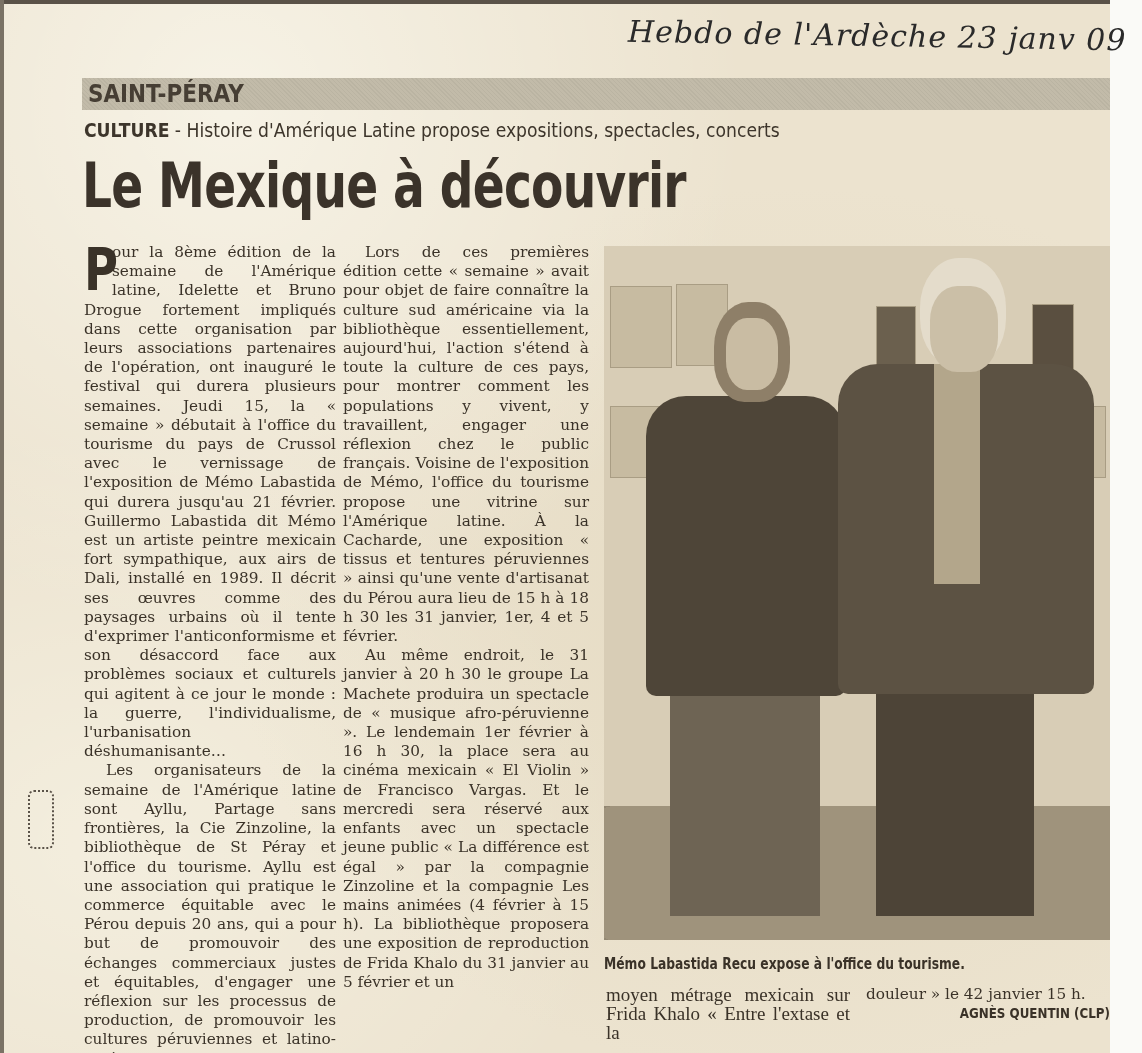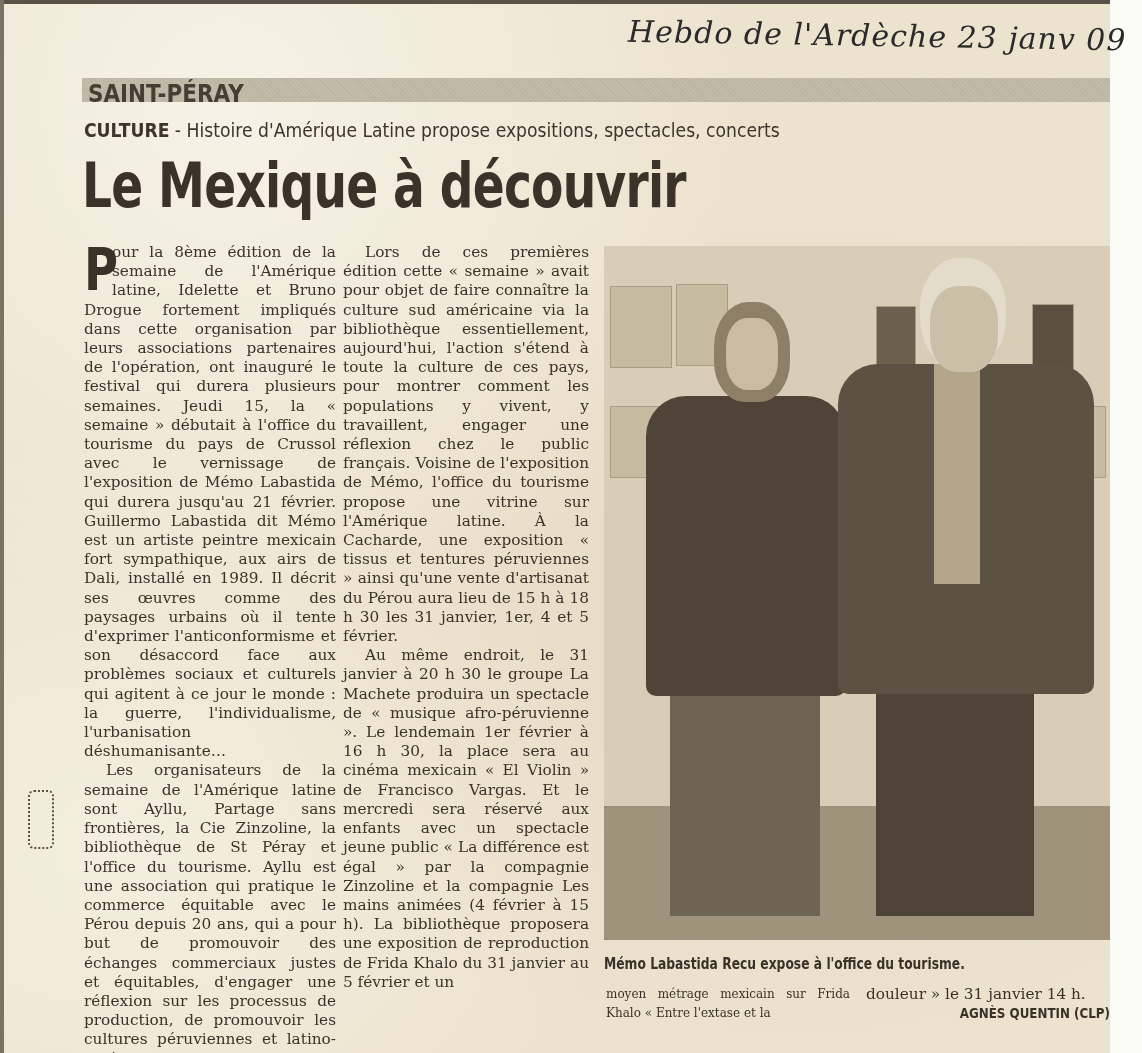--- a/index.html
+++ b/index.html
@@ -8,21 +8,21 @@
     background-image:
       radial-gradient(ellipse at 20% 10%, rgba(255,255,248,0.55) 0, rgba(255,255,248,0) 40%),
       radial-gradient(ellipse at 70% 60%, rgba(210,196,160,0.25) 0, rgba(210,196,160,0) 50%),
       radial-gradient(ellipse at 10% 80%, rgba(255,255,245,0.4) 0, rgba(255,255,245,0) 35%);
     font-family:"DejaVu Serif", serif; color:#3a3228;}
   .edge-top{position:absolute;left:0;top:0;width:1142px;height:4px;background:#5a5248;}
   .edge-left{position:absolute;left:0;top:0;width:4px;height:1053px;background:#7a7265;}
   .edge-right{position:absolute;right:0;top:0;width:32px;height:1053px;background:#fafaf7;}
   .handwriting{position:absolute;left:628px;top:18px;font-family:"DejaVu Serif",serif;font-style:italic;
     font-size:30px;color:#2a2a2a;letter-spacing:1px;transform:rotate(1deg);white-space:nowrap;}
-  .rubric{position:absolute;left:82px;top:78px;width:1028px;height:24px;background:#c2bba9;
+  .rubric{position:absolute;left:82px;top:78px;width:1028px;height:32px;background:#c2bba9;
     background-image:repeating-linear-gradient(45deg,rgba(0,0,0,0.04) 0 1px,transparent 1px 3px);}
   .rubric span{position:absolute;left:6px;top:1px;font-family:"DejaVu Sans",sans-serif;font-weight:bold;
     font-size:25px;color:#463e34;letter-spacing:0px;transform:scaleX(0.86);transform-origin:left;}
   .kicker{position:absolute;left:84px;top:118px;font-family:"DejaVu Sans",sans-serif;font-size:20px;color:#3d352b;white-space:nowrap;transform:scaleX(0.86);transform-origin:left;}
   .kicker b{font-weight:bold;}
   .headline{position:absolute;left:82px;top:146px;font-family:"DejaVu Sans",sans-serif;font-weight:bold;
     font-size:62px;line-height:80px;color:#3b332a;white-space:nowrap;transform:scaleX(0.76);transform-origin:left;letter-spacing:-1px;}
   .col{position:absolute;font-size:15.3px;line-height:19.2px;text-align:justify;color:#3a3228;}
   .col p{margin:0;}
   .col p.indent{text-indent:22px;}
@@ -40,21 +40,21 @@
   .p1-head{left:110px;top:56px;width:76px;height:100px;border-radius:45% 45% 40% 40%;background:#8e7f68;}
   .p1-face{left:122px;top:72px;width:52px;height:72px;border-radius:40%;background:#c9bca3;}
   .p1-body{left:42px;top:150px;width:200px;height:300px;background:#4e4538;border-radius:40px 40px 10px 10px;}
   .p1-legs{left:66px;top:440px;width:150px;height:230px;background:#6e6454;}
   .p2-head{left:316px;top:12px;width:86px;height:110px;border-radius:45%;background:#e4dccb;}
   .p2-face{left:326px;top:40px;width:68px;height:86px;border-radius:40%;background:#cbbfa7;}
   .p2-body{left:234px;top:118px;width:256px;height:330px;background:#5c5243;border-radius:40px 40px 10px 10px;}
   .p2-shirt{left:330px;top:118px;width:46px;height:220px;background:#b3a68b;}
   .p2-legs{left:272px;top:440px;width:158px;height:230px;background:#4d4437;}
   .caption{position:absolute;left:604px;top:955px;font-family:"DejaVu Sans",sans-serif;font-weight:bold;font-size:15px;color:#3a3228;white-space:nowrap;transform:scaleX(0.82);transform-origin:left;}
-  .col3{position:absolute;left:606px;top:985px;width:244px;font-size:12px;line-height:19.2px;text-align:justify;color:#3a3228;}
+  .col3{position:absolute;left:606px;top:985px;width:244px;font-size:19px;line-height:19.2px;text-align:justify;color:#3a3228;font-family:Liberation Serif, serif;}
   .col4{position:absolute;left:866px;top:985px;width:244px;font-size:15.3px;line-height:19.2px;color:#3a3228;}
   .byline{display:block;text-align:right;font-family:"DejaVu Sans",sans-serif;font-weight:bold;font-size:14px;transform:scaleX(0.85);transform-origin:right;}
   .punch{position:absolute;left:28px;top:790px;width:22px;height:55px;border:2px dotted #5a5248;border-radius:6px;}
 </style>
 </head>
 <body>
 
 <div class="edge-top"></div>
 <div class="edge-left"></div>
 <div class="edge-right"></div>
@@ -97,17 +97,17 @@
   <div class="person p2-body"></div>
   <div class="person p2-shirt"></div>
   <div class="person p2-head"></div>
   <div class="person p2-face"></div>
 </div>
 
 <div class="caption">Mémo Labastida Recu expose à l'office du tourisme.</div>
 
 <div class="col3">moyen métrage mexicain sur Frida Khalo « Entre l'extase et la</div>
 <div class="col4">
-  <span>douleur » le 31 janvier 14 h.</span>
+  <span>douleur » le 42 janvier 15 h.</span>
   <span class="byline">AGNÈS QUENTIN (CLP)</span>
 </div>
 
 <div class="punch"></div>
 
 </body></html>

